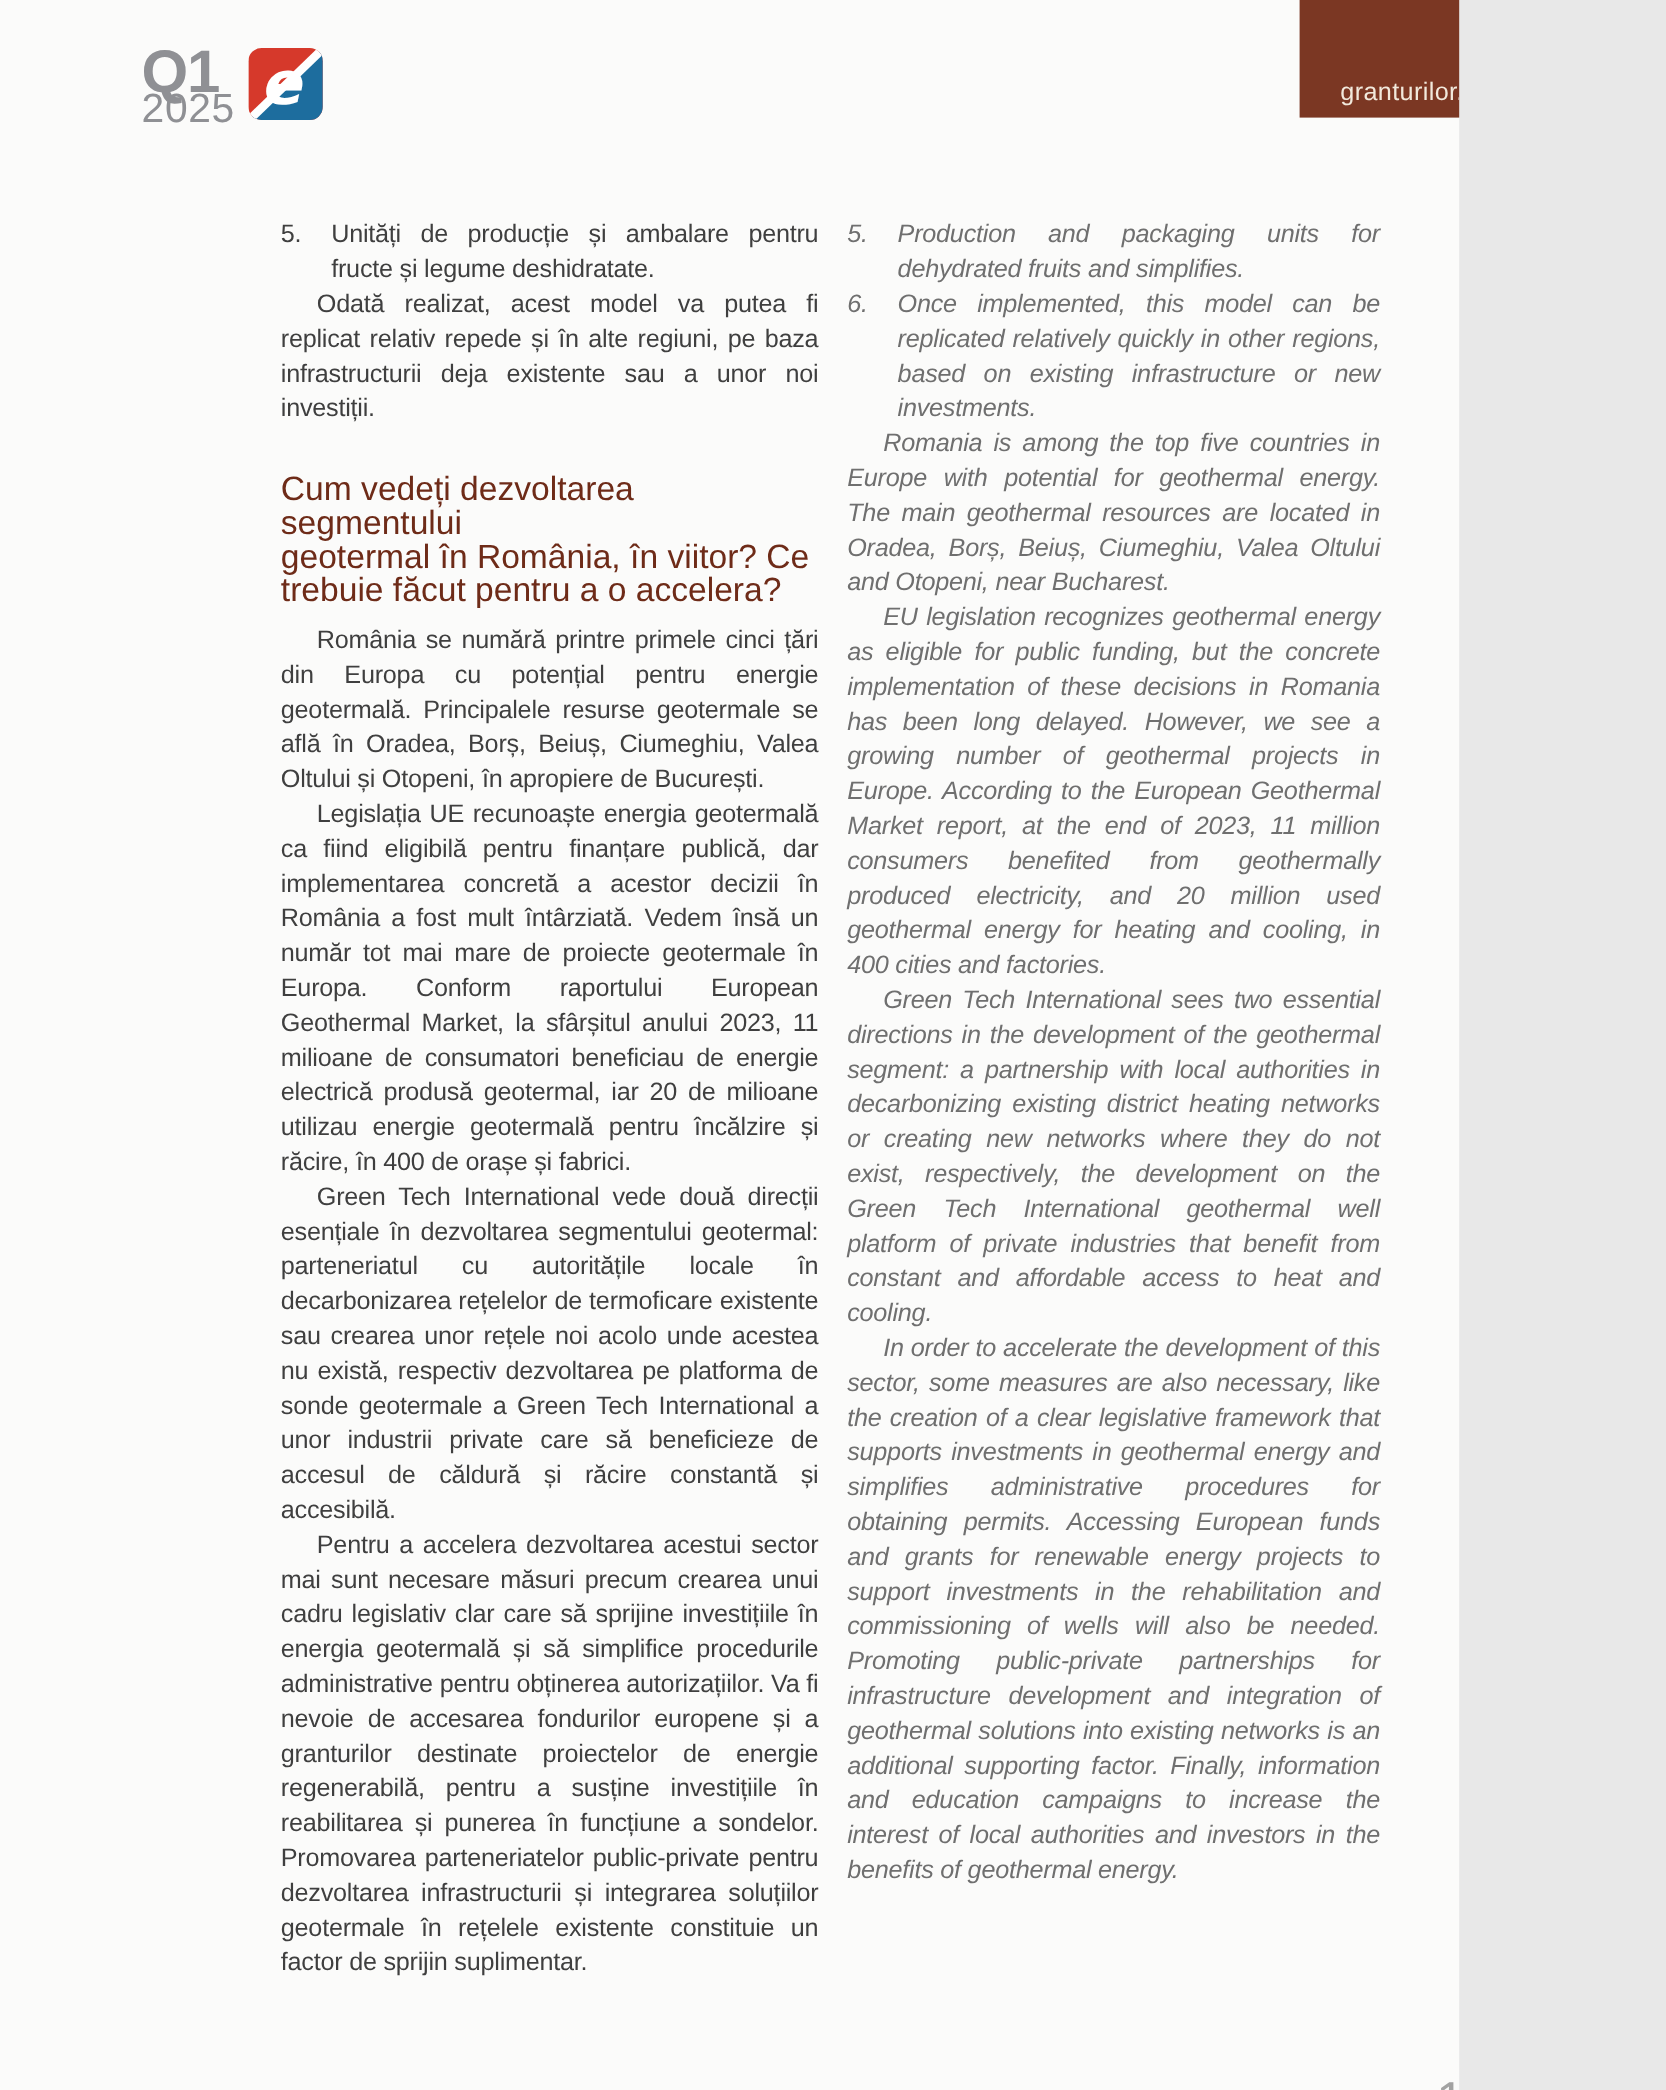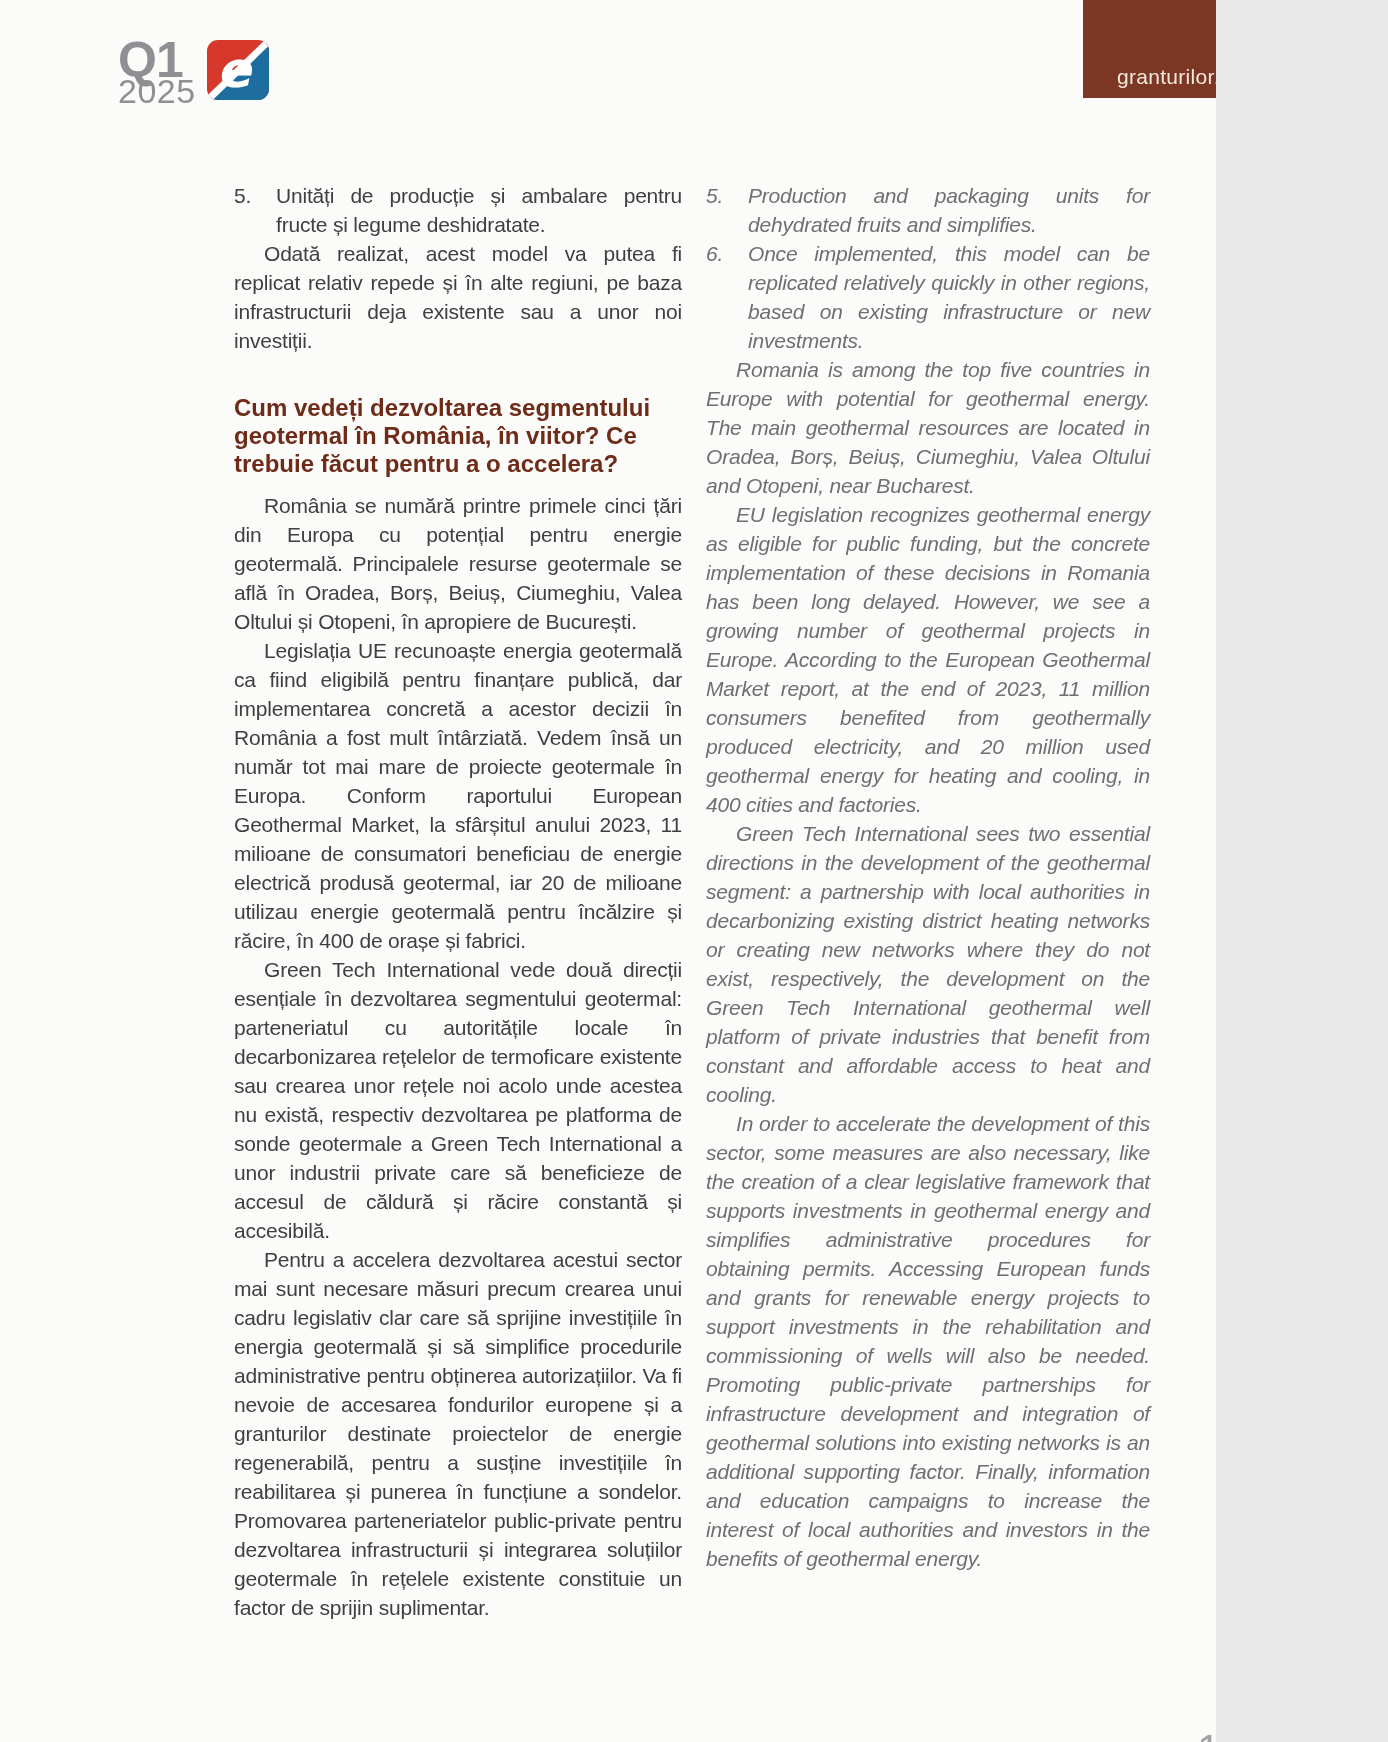--- a/index.html
+++ b/index.html
@@ -29,21 +29,21 @@
   .col-right { width:444px; color:#6f6f6f; font-style:italic; }
 
   .list-row  { display:flex; }
   .list-num  { flex:0 0 42px; }
   .list-text { flex:1; text-align:justify; }
   .cont-line { margin-left:42px; }
 
   p.para { margin:0; text-indent:30px; }
 
   .heading {
-    font-weight:bold; font-size:24px; line-height:28px;
+    font-weight:normal; font-size:28px; line-height:28px;
     white-space:pre-line; text-align:left; letter-spacing:0;
     margin:39px 0 13px 0;
   }
   .heading-ro { color:#6e2b18; }
   .heading-en { color:#8d6b50; font-style:italic; }
 
   
   .page-number {
     position:absolute; top:1726px; left:1150px; width:120px;
     text-align:right; font-size:42px; color:#a2a2a2; letter-spacing:1px;

